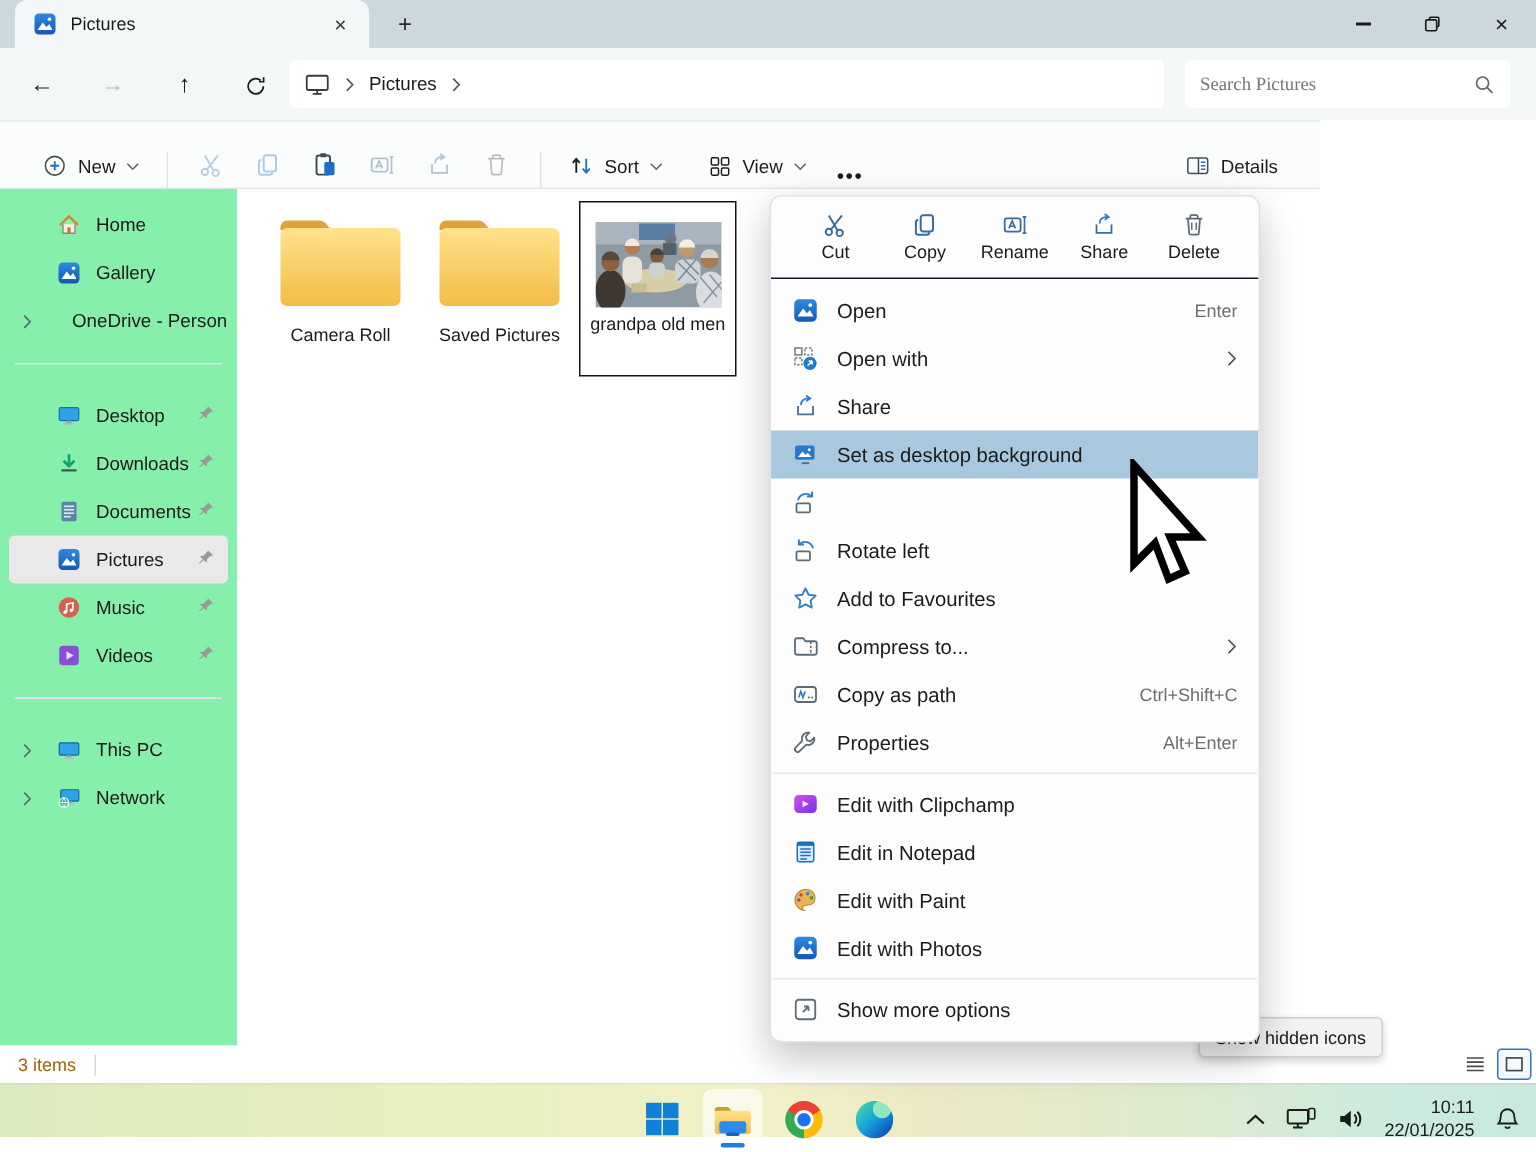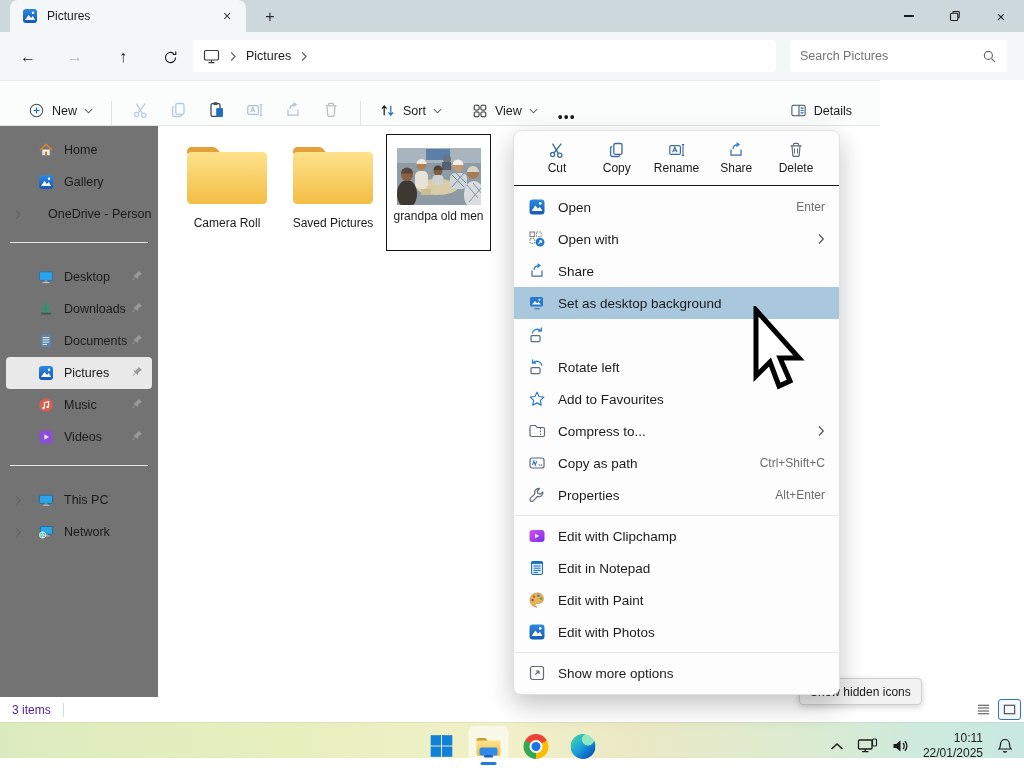--- a/index.html
+++ b/index.html
@@ -18,47 +18,47 @@
   .wc{width:46px;height:32px;display:flex;align-items:center;justify-content:center;color:#1b1b1b}
   .wc-min i{display:block;width:10px;height:1.4px;background:#1b1b1b}
   .wc-close{font-size:15px}
 
   
   .navrow{position:absolute;left:0;top:32px;width:1024px;height:48px;background:#f3f7f8}
   .navbtn{position:absolute;top:12px;width:26px;height:26px;display:flex;align-items:center;justify-content:center;font-size:16px}
   .addressbar{position:absolute;left:193px;top:8px;width:583px;height:32px;background:#fff;border-radius:4px;display:flex;align-items:center;padding:0 10px;gap:9px}
   .crumb{font-size:12.5px;color:#1b1b1b}
   .searchbox{position:absolute;left:790px;top:8px;width:217px;height:32px;background:#fff;border-radius:4px;display:flex;align-items:center;padding:0 10px;gap:6px}
-  .searchbox input{flex:1;border:0;outline:0;background:transparent;font-size:12.5px;color:#404040;font-family:Liberation Sans, sans-serif}
+  .searchbox input{flex:1;border:0;outline:0;background:transparent;font-size:12.5px;color:#404040;font-family:Liberation Serif, serif}
 
   
   .toolbar{position:absolute;left:0;top:80px;width:880px;height:46px;background:#fbfdfd;border-top:1px solid #e7ebec;border-bottom:1px solid #e3e6e7;display:flex;align-items:flex-end;padding:0 20px}
   .tbtn{display:flex;align-items:center;gap:7px;font-size:12.5px;color:#1b1b1b;padding:6px 8px;border-radius:4px}
   .tsep{width:1px;height:24px;background:#e1e4e5;margin:0 10px}
   .ticon{width:38px;height:30px;display:flex;align-items:center;justify-content:center}
   .tb-right{margin-left:auto;display:flex;align-items:center;gap:7px;font-size:12.5px}
   .dots{font-size:14px;letter-spacing:1px;color:#1b1b1b;padding:0 12px}
 
   
-  .sidebar{position:absolute;left:0;top:126px;width:158px;height:571px;background:#737373;padding-top:8px}
+  .sidebar{position:absolute;left:0;top:126px;width:158px;height:571px;background:#86efac;padding-top:8px}
   .side-item{position:relative;height:32px;margin:0 6px;border-radius:4px;display:flex;align-items:center;gap:10px;padding-left:32px;font-size:12.5px;white-space:nowrap;overflow:hidden}
   .side-item.selected{background:#e9e9e9}
   .side-chev{position:absolute;left:8px;top:11px}
   .side-pin{position:absolute;right:8px;top:8px}
   .side-div{height:1px;background:#e6e6e6;margin:12px 10px 18px 10px}
 
   
   .tile{position:absolute;width:106px;text-align:center;font-size:12px;color:#1b1b1b}
   .tile .ticn{display:flex;justify-content:center}
   .tile-label{margin-top:4px}
   .imgtile{position:absolute;left:386px;top:134px;width:105px;height:117px;border:1px solid #151515;background:#fff;text-align:center;padding-top:13px}
   .imgtile .tile-label{}
 
   
-  .statusbar{position:absolute;left:0;top:697px;width:1024px;height:25px;background:#fff;display:flex;align-items:center;padding-left:12px;font-size:12px;color:#4c1d95}
+  .statusbar{position:absolute;left:0;top:697px;width:1024px;height:25px;background:#fff;display:flex;align-items:center;padding-left:12px;font-size:12px;color:#a16207}
   .sb-div{width:1px;height:14px;background:#d8d8d8;margin-left:12px}
   .sb-views{position:absolute;right:3px;top:2px;display:flex;gap:3px;align-items:center}
   .sb-view{width:23px;height:21px;display:flex;align-items:center;justify-content:center;border:1px solid transparent;border-radius:3px}
   .sb-view.on{border-color:#2b77c0;background:#f3f9ff}
 
   
   .cmenu{position:absolute;left:513px;top:130px;width:327px;background:#fdfdfd;border:1px solid #e2e2e2;border-radius:8px;box-shadow:0 10px 26px rgba(0,0,0,.24);z-index:60;overflow:hidden}
   .qbar{height:55px;display:flex;align-items:center;justify-content:space-between;padding:0 16px;border-bottom:1px solid #0f172a}
   .qa{display:flex;flex-direction:column;align-items:center;gap:2px;font-size:12px;color:#1b1b1b;width:54px}
   .mlist{padding:5px 0 5px 0}

